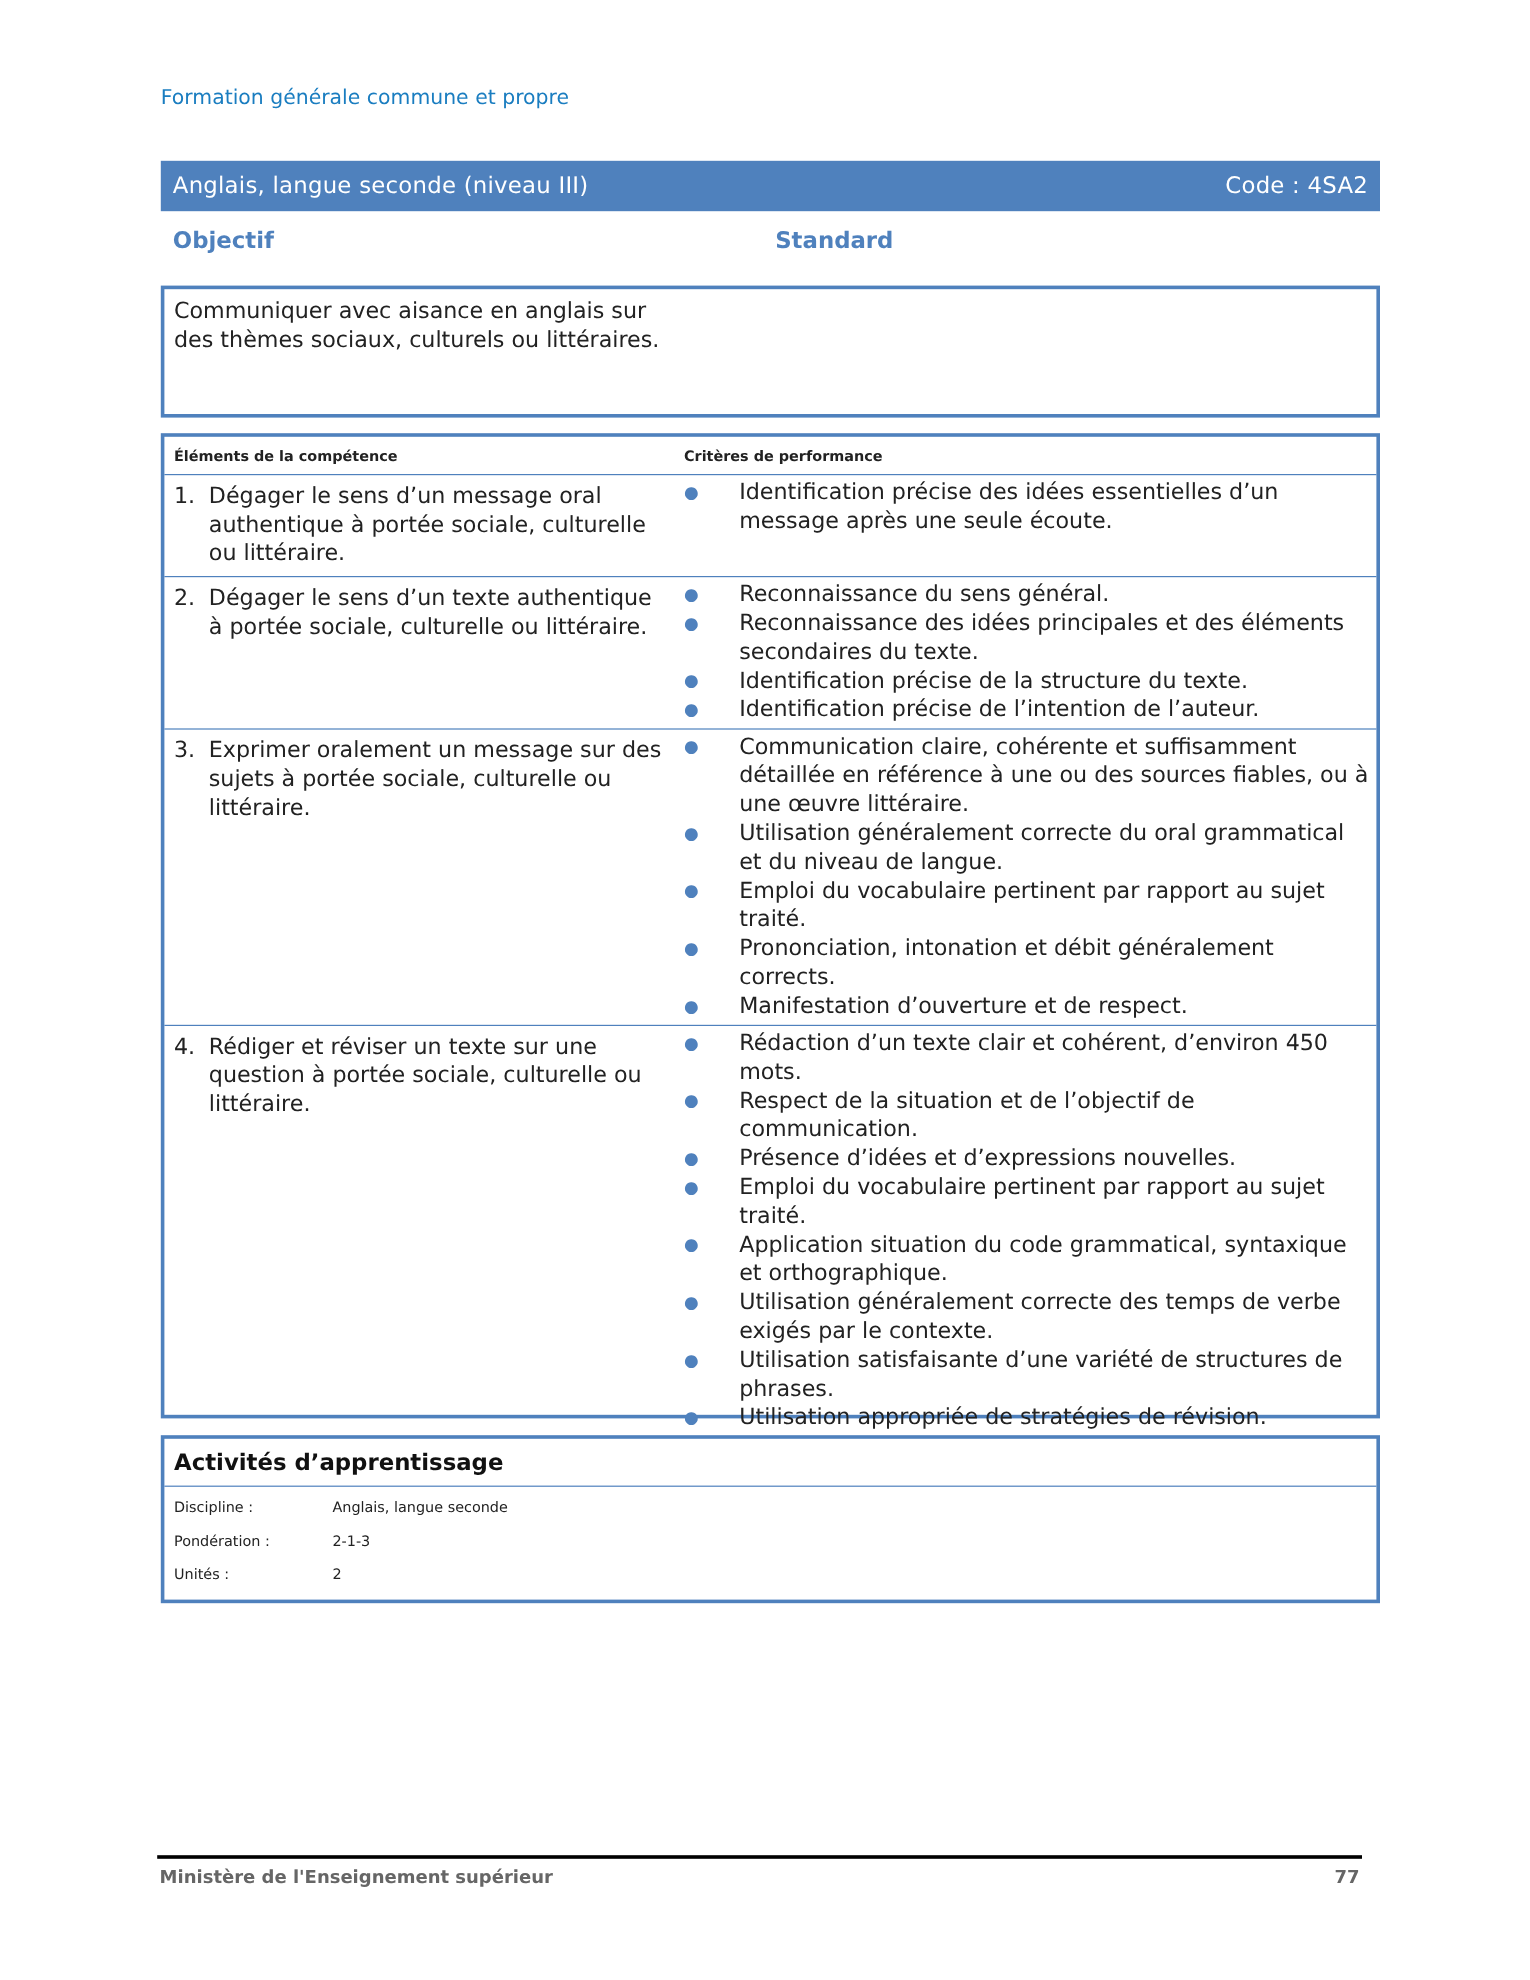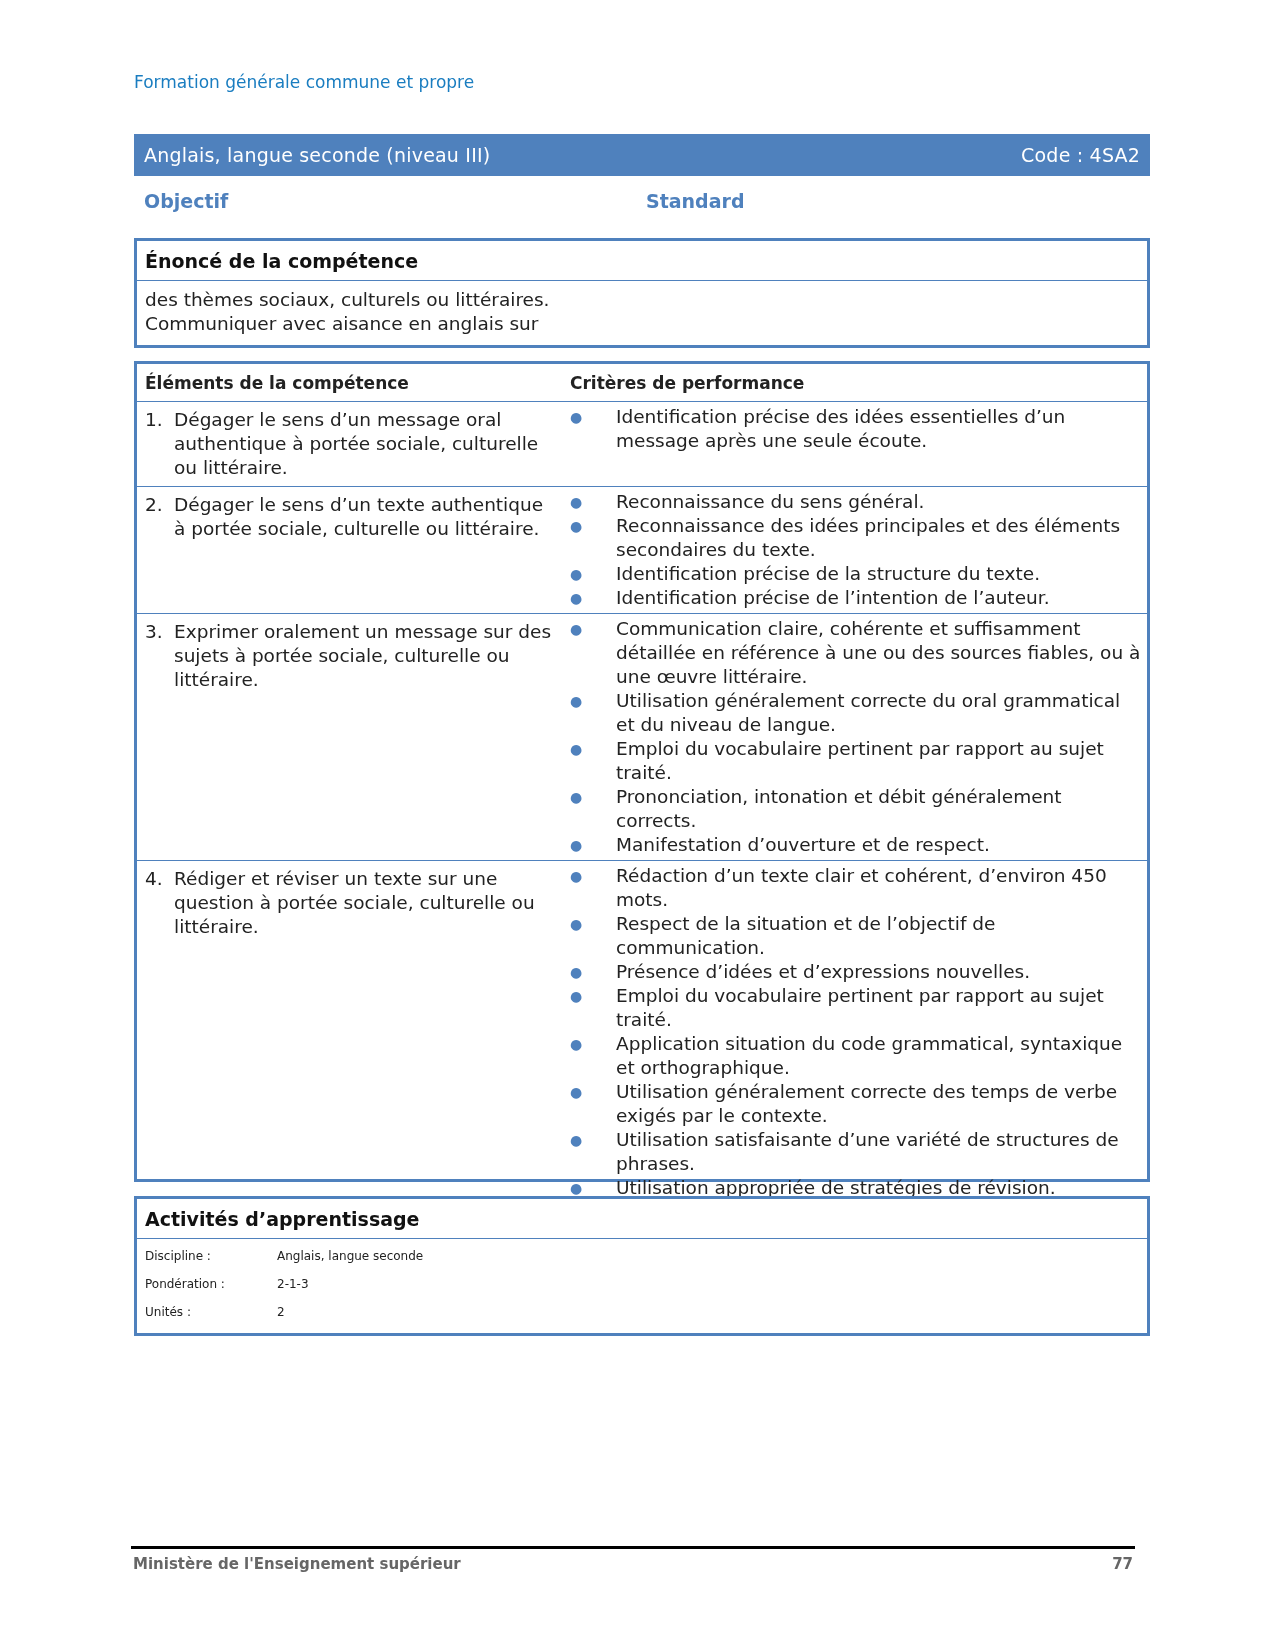--- a/index.html
+++ b/index.html
@@ -10,21 +10,21 @@
   .col-headings { position: absolute; top: 190px; left: 0; width: 1016px; height: 34px; font-weight: bold; font-size: 19px; color: #4f81bd; }
   .col-headings .objectif { position: absolute; left: 10px; top: 0; }
   .col-headings .standard { position: absolute; left: 512px; top: 0; }
 
   .box { position: absolute; left: 0; width: 1016px; border: 3px solid #4f81bd; box-sizing: border-box; background: #fff; }
   .box .head { font-weight: bold; font-size: 19px; padding: 9px 8px 8px 8px; border-bottom: 1.5px solid #4f81bd; color: #111; }
   .enonce { top: 238px; height: 110px; }
   .enonce .body { font-size: 18.5px; padding: 7px 8px; line-height: 24px; }
 
   .elements { top: 361px; height: 821px; }
-  .elements .head-row { display: flex; border-bottom: 1.5px solid #4f81bd; font-weight: bold; font-size: 17px; }
+  .elements .head-row { display: flex; border-bottom: 1.5px solid #4f81bd; font-weight: bold; font-size: 12px; }
   .elements .head-row .c1 { width: 425px; padding: 9px 8px 8px 8px; box-sizing: border-box; }
   .elements .head-row .c2 { flex: 1; padding: 9px 8px 8px 8px; }
   .row { display: flex; border-bottom: 1.5px solid #4f81bd; font-size: 18.5px; line-height: 24px; }
   .row:last-child { border-bottom: none; }
   .row .c1 { width: 425px; box-sizing: border-box; padding: 6px 8px 6px 8px; display: flex; }
   .row .c1 .num { width: 29px; flex: none; }
   .row .c1 .txt { flex: 1; }
   .row .c2 { flex: 1; padding: 3px 6px 3px 4px; }
   .crit { display: flex; }
   .crit .bullet { width: 46px; flex: none; color: #4f81bd; font-size: 14px; padding-left: 4px; }
@@ -48,24 +48,23 @@
     <span>Anglais, langue seconde (niveau III)</span>
     <span>Code : 4SA2</span>
   </div>
 
   <div class="col-headings">
     <span class="objectif">Objectif</span>
     <span class="standard">Standard</span>
   </div>
 
   <div class="box enonce">
-    <div class="head">Énoncé de la compétence</div>
     <div class="body">
+      <div>Communiquer avec aisance en anglais sur</div>
       <div>des thèmes sociaux, culturels ou littéraires.</div>
-      <div>Communiquer avec aisance en anglais sur</div>
     </div>
   </div>
 
   <div class="box elements">
     <div class="head-row">
       <div class="c1">Éléments de la compétence</div>
       <div class="c2">Critères de performance</div>
     </div>
     <div id="rows-container">
         <div class="row">

